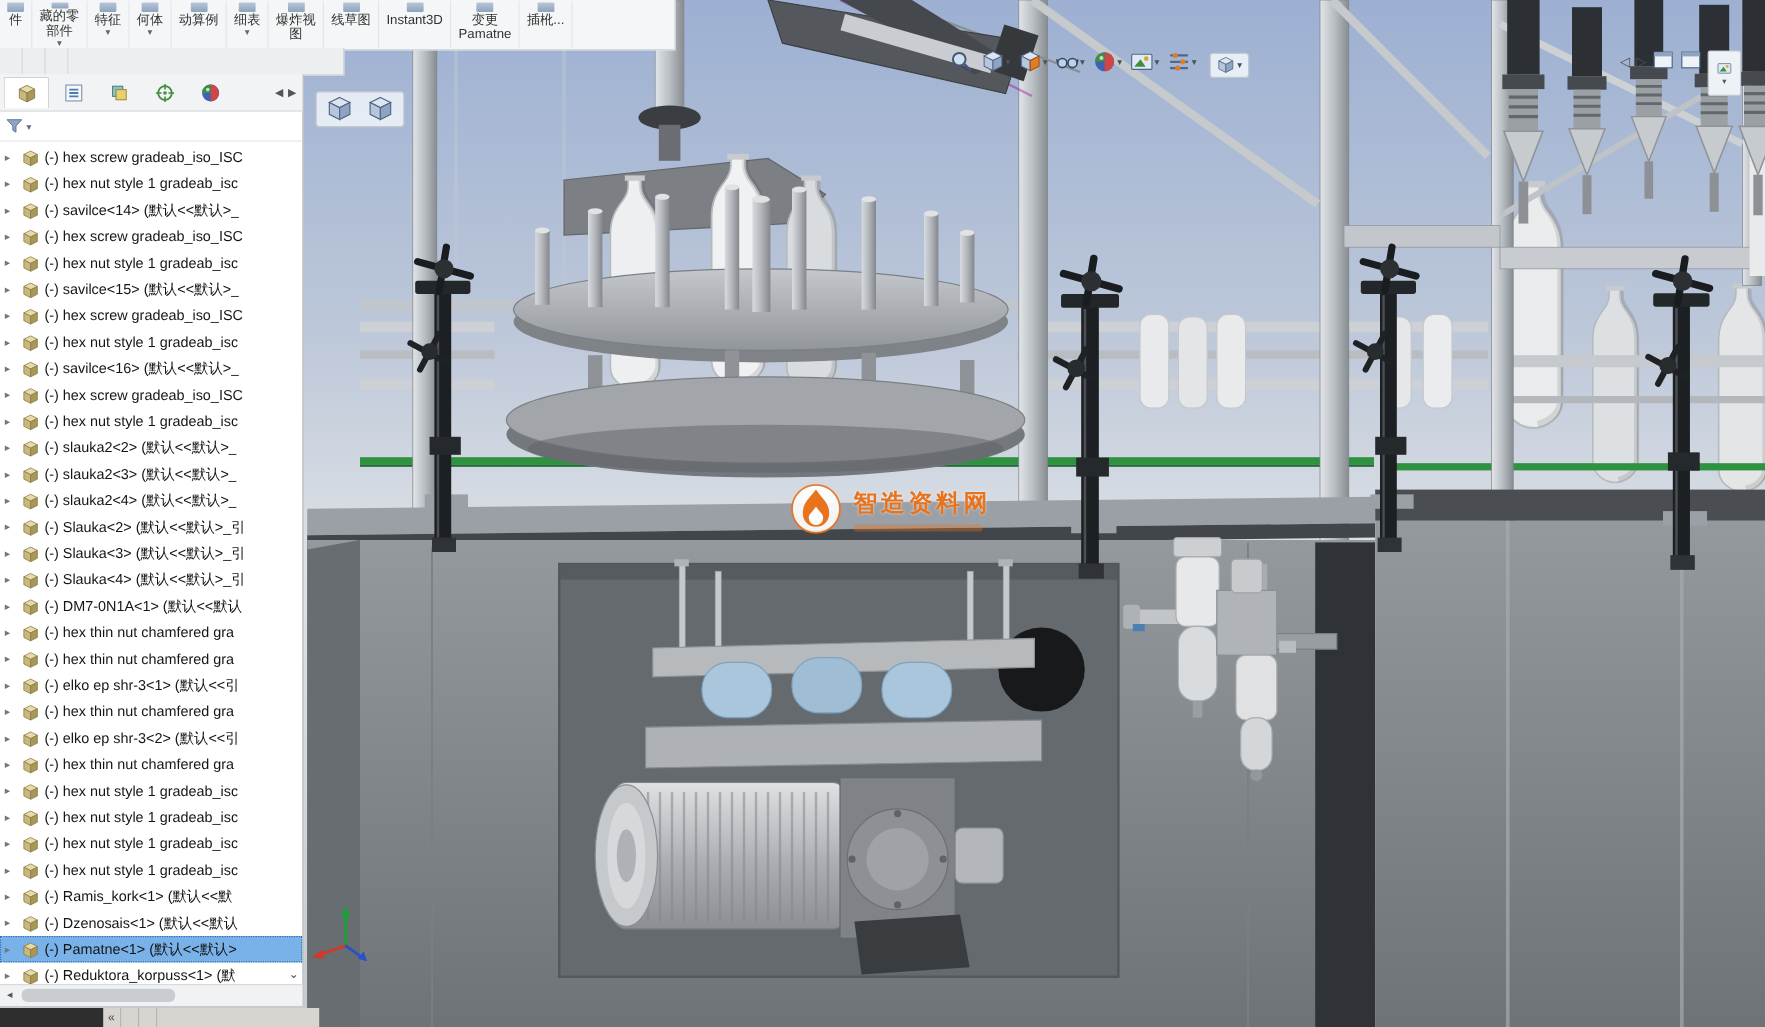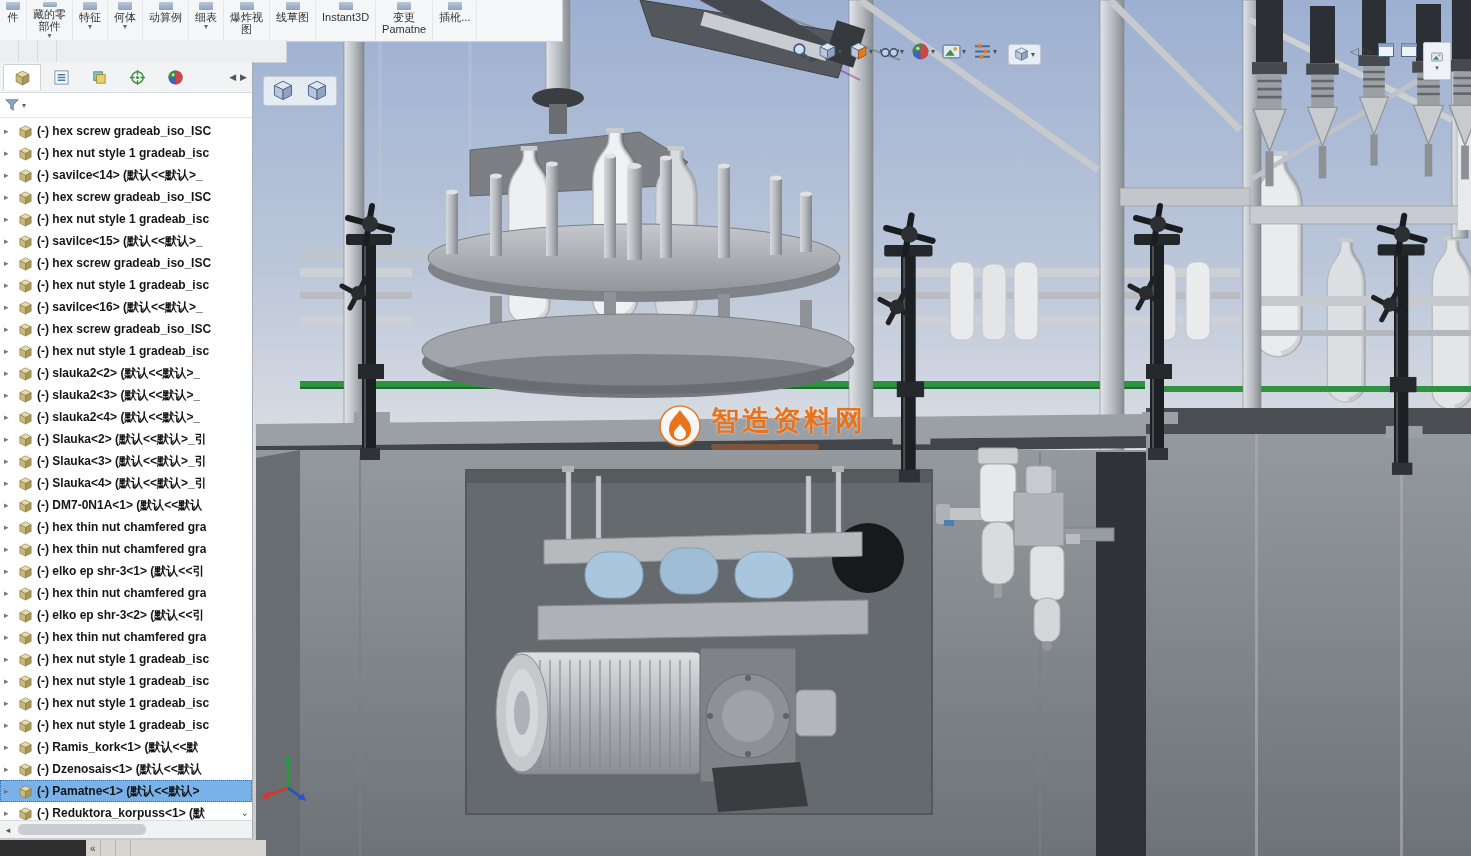--- a/index.html
+++ b/index.html
@@ -31,21 +31,21 @@
   .ptab-arrows{margin-left:auto;display:flex;gap:4px;font-size:9px;color:#555;padding-right:2px;}
   .filter-row{height:24px;border-bottom:1px solid #e3e6e9;display:flex;align-items:center;
     padding:0 5px;gap:3px;flex:none;}
   .filter-row svg{width:14px;height:14px;}
   .filter-caret{font-size:8px;color:#667;}
   .tree{flex:1;overflow:hidden;padding-top:2px;position:relative;}
   .tree-row{height:22px;display:flex;align-items:center;padding-left:4px;font-size:12px;
     color:#151515;white-space:nowrap;overflow:hidden;}
   .tree-row .tw{width:12px;flex:none;font-size:9px;color:#777;}
   .tree-row svg.part-ic{width:15px;height:15px;margin:0 4px 0 2px;flex:none;}
-  .tree-row .lbl{overflow:hidden;text-overflow:clip;font-weight:bold;}
+  .tree-row .lbl{overflow:hidden;text-overflow:clip;}
   .tree-row.selected{background:#79b2e8;outline:1px dotted #2d6db5;outline-offset:-1px;}
   .tree-vdown{position:absolute;right:3px;bottom:2px;font-size:10px;color:#555;z-index:2;}
   .tree-hscroll{height:17px;background:#f1f2f3;border-top:1px solid #d8dbde;display:flex;
     align-items:center;flex:none;}
   .hs-btn{width:16px;text-align:center;font-size:9px;color:#555;}
   .hs-thumb{width:128px;height:11px;background:#c9ccd0;border-radius:5px;margin-left:2px;}
 
   
   .statusbar{position:absolute;left:0;top:840px;width:266px;height:16px;background:#d8d5d0;
     display:flex;align-items:center;font-size:11px;color:#222;z-index:9;}
@@ -71,21 +71,21 @@
   .wc-btn svg{width:18px;height:16px;}
   .wc-tall{width:26px;height:36px;background:#eef2f6;border:1px solid #c3c9cf;border-radius:2px;
     display:flex;flex-direction:column;align-items:center;justify-content:center;gap:1px;}
   .wc-tall svg{width:14px;height:12px;}
   .wc-tall span{font-size:7px;color:#556;}
 
   
   .watermark{position:absolute;left:658px;top:402px;display:flex;gap:9px;align-items:center;z-index:3;}
   .wm-logo{width:44px;height:44px;}
   .wm-text{display:flex;flex-direction:column;gap:4px;}
-  .wm-title{font-size:28px;font-weight:bold;letter-spacing:3px;color:#e8731c;
+  .wm-title{font-size:20px;font-weight:bold;letter-spacing:3px;color:#e8731c;
     text-shadow:0 0 2px rgba(255,255,255,.8);}
   .wm-sub{width:108px;height:6px;background:#e8731c;opacity:.35;border-radius:3px;}
 </style>
 </head>
 <body>
 
 <div id="stage">
 
 <svg id="scene" width="1471" height="856" viewBox="0 0 1471 856">
   <defs>

